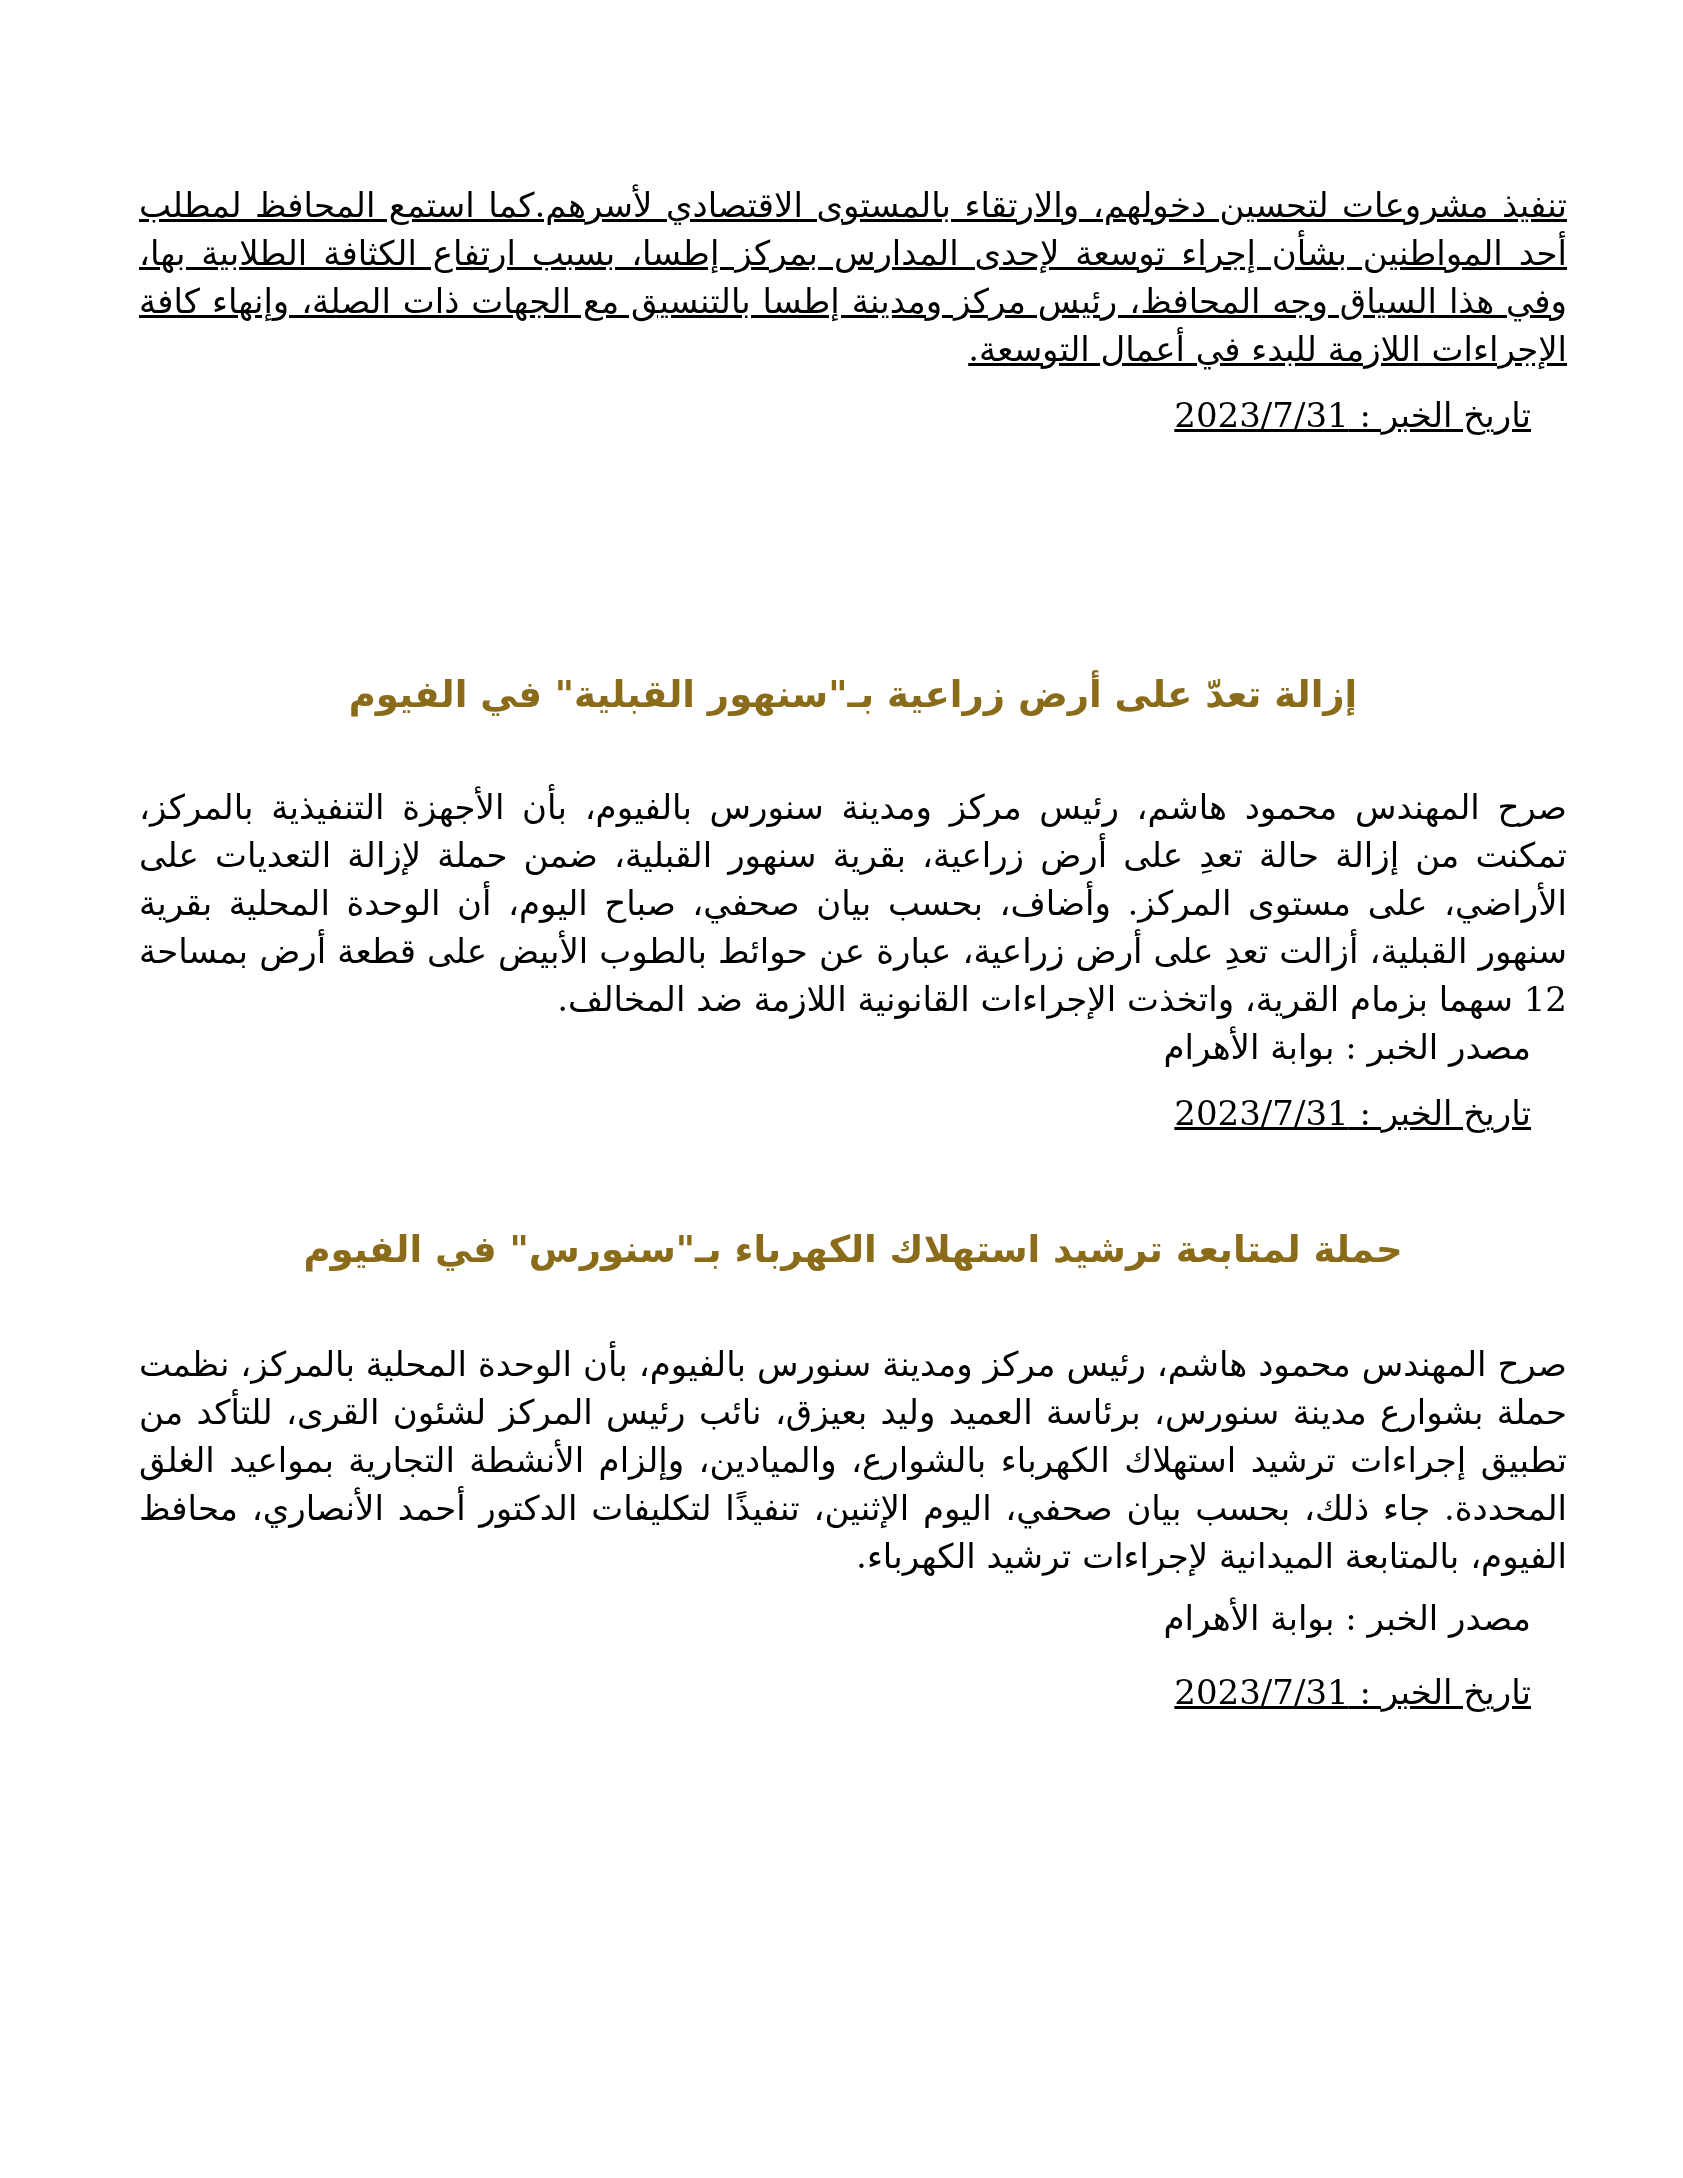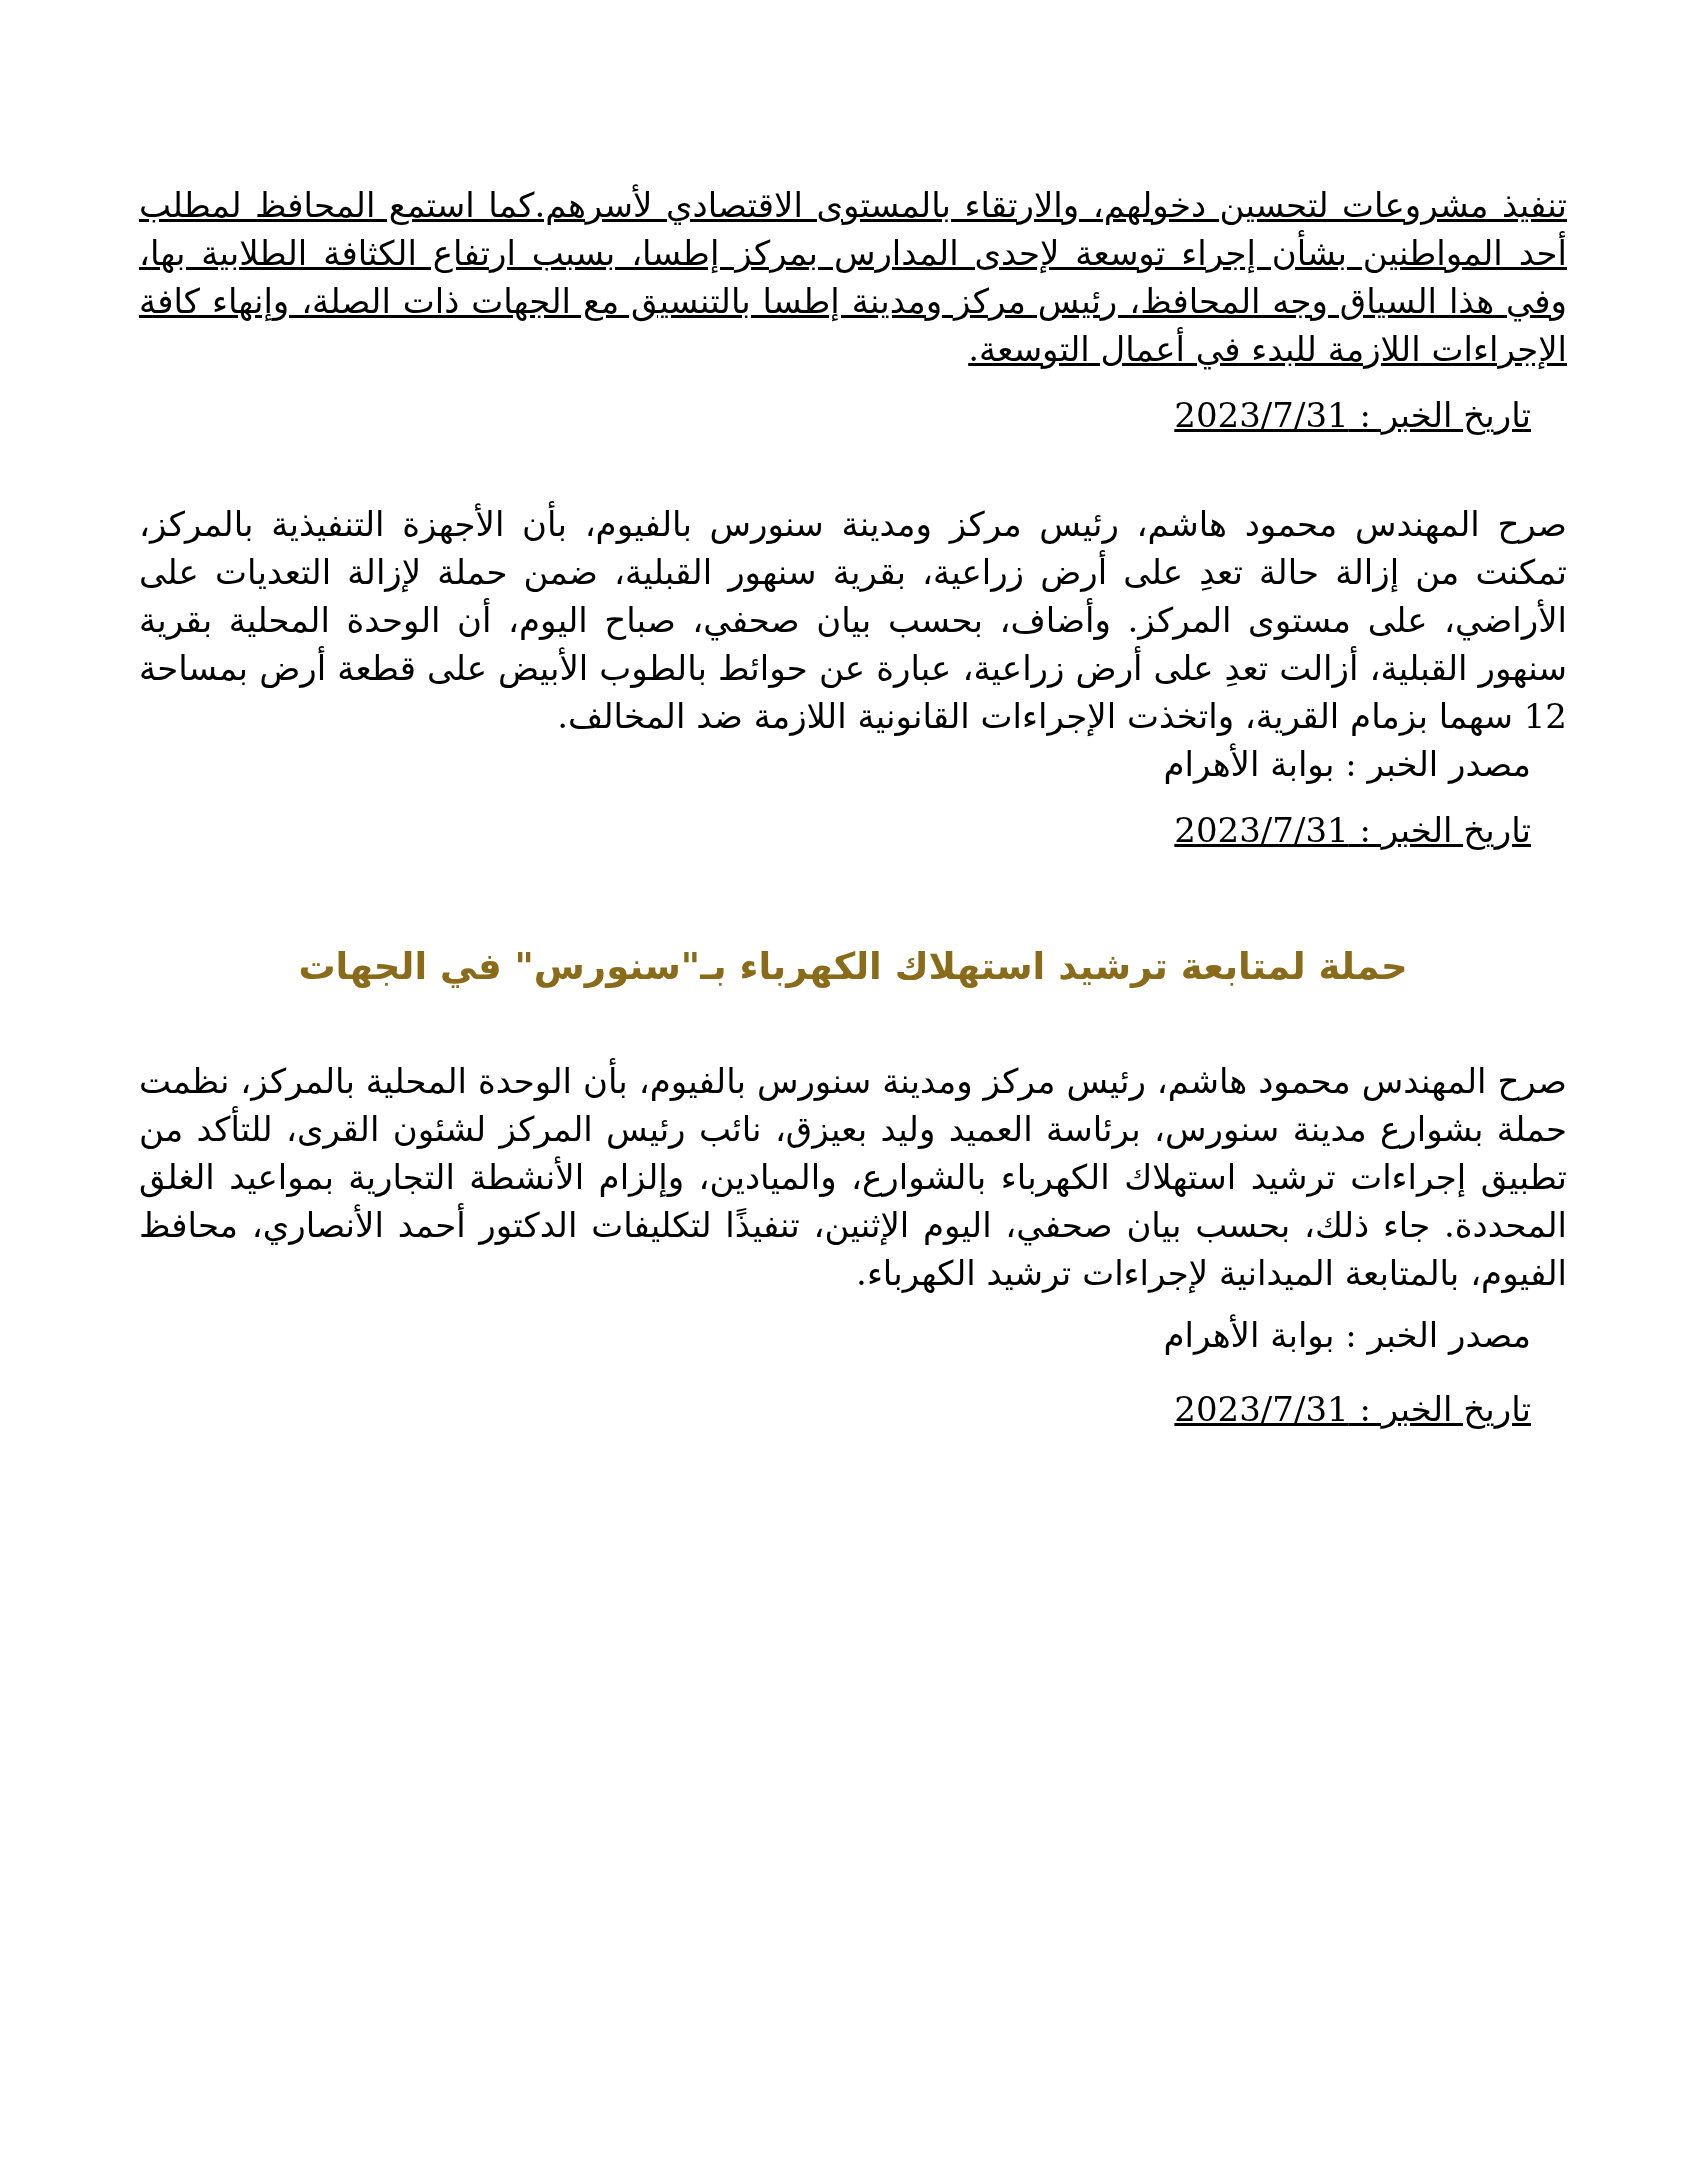--- a/index.html
+++ b/index.html
@@ -64,27 +64,28 @@
 
 <div class="page">
   <div class="content">
 
     <section class="block-1">
       <p class="body-para">تنفيذ مشروعات لتحسين دخولهم، والارتقاء بالمستوى الاقتصادي لأسرهم.كما استمع المحافظ لمطلب أحد المواطنين بشأن إجراء توسعة لإحدى المدارس بمركز إطسا، بسبب ارتفاع الكثافة الطلابية بها، وفي هذا السياق وجه المحافظ، رئيس مركز ومدينة إطسا بالتنسيق مع الجهات ذات الصلة، وإنهاء كافة الإجراءات اللازمة للبدء في أعمال التوسعة.</p>
       <p class="meta-line date-line">تاريخ الخبر : 2023/7/31</p>
     </section>
 
     <section class="block-2">
+      <h2 class="article-heading">إزالة تعدّ على أرض زراعية بـ"سنهور القبلية" في الفيوم</h2>
       <p class="body-para">صرح المهندس محمود هاشم، رئيس مركز ومدينة سنورس بالفيوم، بأن الأجهزة التنفيذية بالمركز، تمكنت من إزالة حالة تعدِ على أرض زراعية، بقرية سنهور القبلية، ضمن حملة لإزالة التعديات على الأراضي، على مستوى المركز. وأضاف، بحسب بيان صحفي، صباح اليوم، أن الوحدة المحلية بقرية سنهور القبلية، أزالت تعدِ على أرض زراعية، عبارة عن حوائط بالطوب الأبيض على قطعة أرض بمساحة 12 سهما بزمام القرية،  واتخذت الإجراءات القانونية اللازمة ضد المخالف.</p>
       <p class="meta-line source-line">مصدر الخبر : بوابة الأهرام</p>
       <p class="meta-line date-line">تاريخ الخبر : 2023/7/31</p>
     </section>
 
     <section class="block-3">
-      <h2 class="article-heading">حملة لمتابعة ترشيد استهلاك الكهرباء بـ"سنورس" في الجهات</h2>
+      <h2 class="article-heading">حملة لمتابعة ترشيد استهلاك الكهرباء بـ"سنورس" في الفيوم</h2>
       <p class="body-para">صرح المهندس محمود هاشم، رئيس مركز ومدينة سنورس بالفيوم، بأن الوحدة المحلية بالمركز، نظمت حملة بشوارع مدينة سنورس، برئاسة العميد وليد بعيزق، نائب رئيس المركز لشئون القرى، للتأكد من تطبيق إجراءات ترشيد استهلاك الكهرباء بالشوارع، والميادين، وإلزام الأنشطة التجارية بمواعيد الغلق المحددة. جاء ذلك، بحسب بيان صحفي، اليوم الإثنين، تنفيذًا لتكليفات الدكتور أحمد الأنصاري، محافظ الفيوم، بالمتابعة الميدانية لإجراءات ترشيد الكهرباء.</p>
       <p class="meta-line source-line">مصدر الخبر : بوابة الأهرام</p>
       <p class="meta-line date-line">تاريخ الخبر : 2023/7/31</p>
     </section>
 
   </div>
 </div>
 
 
 </body></html>

